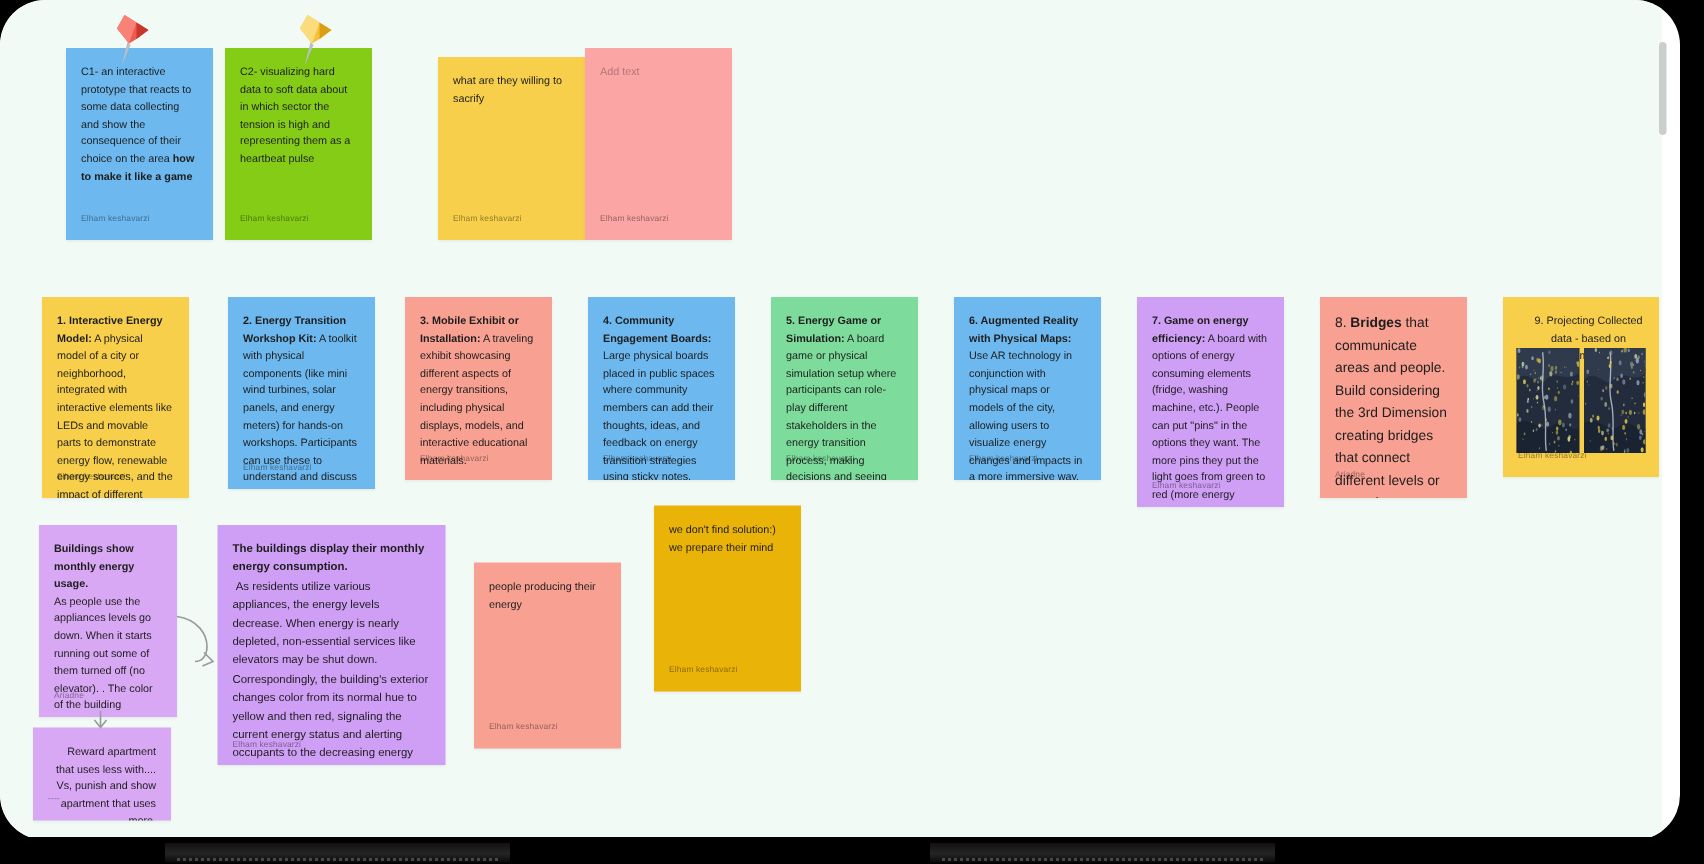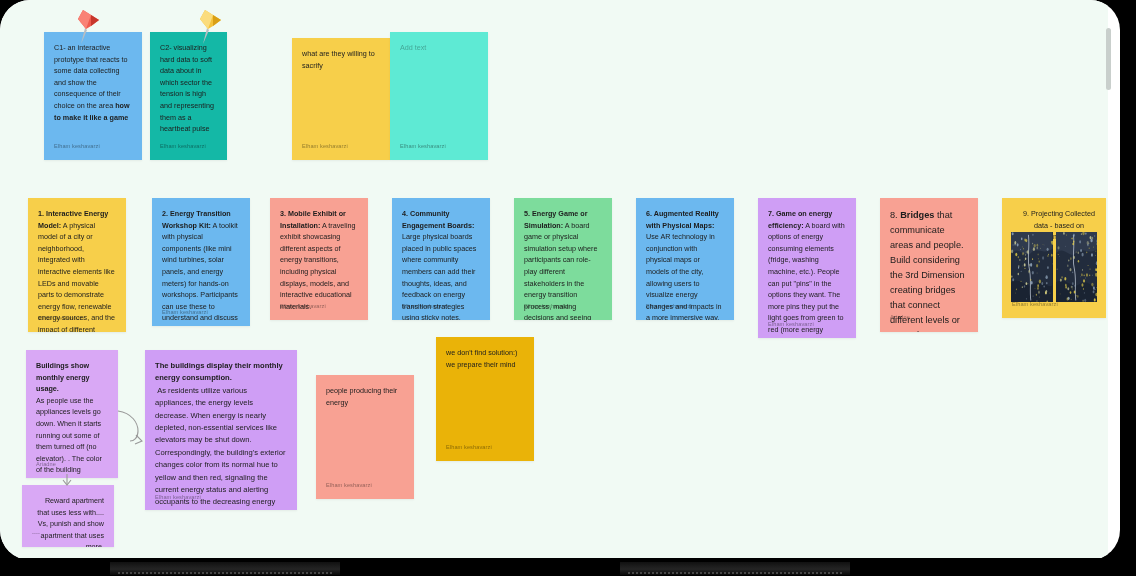--- a/index.html
+++ b/index.html
@@ -114,35 +114,35 @@
           <div class="note" style="left: 44px; top: 32px; width: 98px; height: 128px; background: rgb(108, 184, 239);">
             <div class="body">C1- an interactive prototype that reacts to some data collecting and show the consequence of their choice on the area <b>how to make it like a game</b></div>
             <div class="author">Elham keshavarzi</div>
           </div>
           <div class="pin" style="left: 69.16px; top: 6px;"><svg viewBox="0 0 34 40" width="34" height="40">
               <path d="M16 22 L12 38 L18 24 Z" fill="#b9bec2"></path>
               <path d="M14 4 L30 14 L22 20 L17 23 L9 13 Z" fill="#ef5a4e"></path>
               <path d="M14 4 L22 9 L17 23 L9 13 Z" fill="#f98276"></path>
               <path d="M22 9 L30 14 L22 20 Z" fill="#c7372c"></path>
             </svg></div>
-          <div class="note" style="left: 150px; top: 32px; width: 77px; height: 128px; background: #14b8a6;">
+          <div class="note" style="left: 150px; top: 32px; width: 98px; height: 128px; background: #84cc16;">
             <div class="body">C2- visualizing hard data to soft data about in which sector the tension is high and representing them as a heartbeat pulse</div>
             <div class="author">Elham keshavarzi</div>
           </div>
           <div class="pin" style="left: 191.16px; top: 6px;"><svg viewBox="0 0 34 40" width="34" height="40">
               <path d="M16 22 L12 38 L18 24 Z" fill="#b9bec2"></path>
               <path d="M14 4 L30 14 L22 20 L17 23 L9 13 Z" fill="#f5c23a"></path>
               <path d="M14 4 L22 9 L17 23 L9 13 Z" fill="#fbdc7d"></path>
               <path d="M22 9 L30 14 L22 20 Z" fill="#d99f16"></path>
             </svg></div>
           <div class="note" style="left: 264px; top: 38px; width: 98px; height: 122px; background: rgb(247, 207, 74); margin-left: 28px;">
             <div class="body">what are they willing to sacrify</div>
             <div class="author">Elham keshavarzi</div>
           </div>
-          <div class="note placeholder" style="left: 390px; top: 32px; width: 98px; height: 128px; background: #5eead4;">
+          <div class="note placeholder" style="left: 390px; top: 32px; width: 98px; height: 128px; background: #fca5a5;">
             <div class="body">Add text</div>
             <div class="author">Elham keshavarzi</div>
           </div>
           <div class="note" style="left: 28px; top: 198px; width: 98px; height: 134px; background: rgb(247, 207, 74);">
             <div class="body"><b>1. Interactive Energy Model:</b> A physical model of a city or neighborhood, integrated with interactive elements like LEDs and movable parts to demonstrate energy flow, renewable energy sources, and the impact of different energy policies.</div>
             <div class="author">Elham keshavarzi</div>
           </div>
           <div class="note" style="left: 152px; top: 198px; width: 98px; height: 128px; background: rgb(108, 184, 239);">
             <div class="body"><b>2. Energy Transition Workshop Kit:</b> A toolkit with physical components (like mini wind turbines, solar panels, and energy meters) for hands-on workshops. Participants can use these to understand and discuss energy concepts.</div>
             <div class="author">Elham keshavarzi</div>

